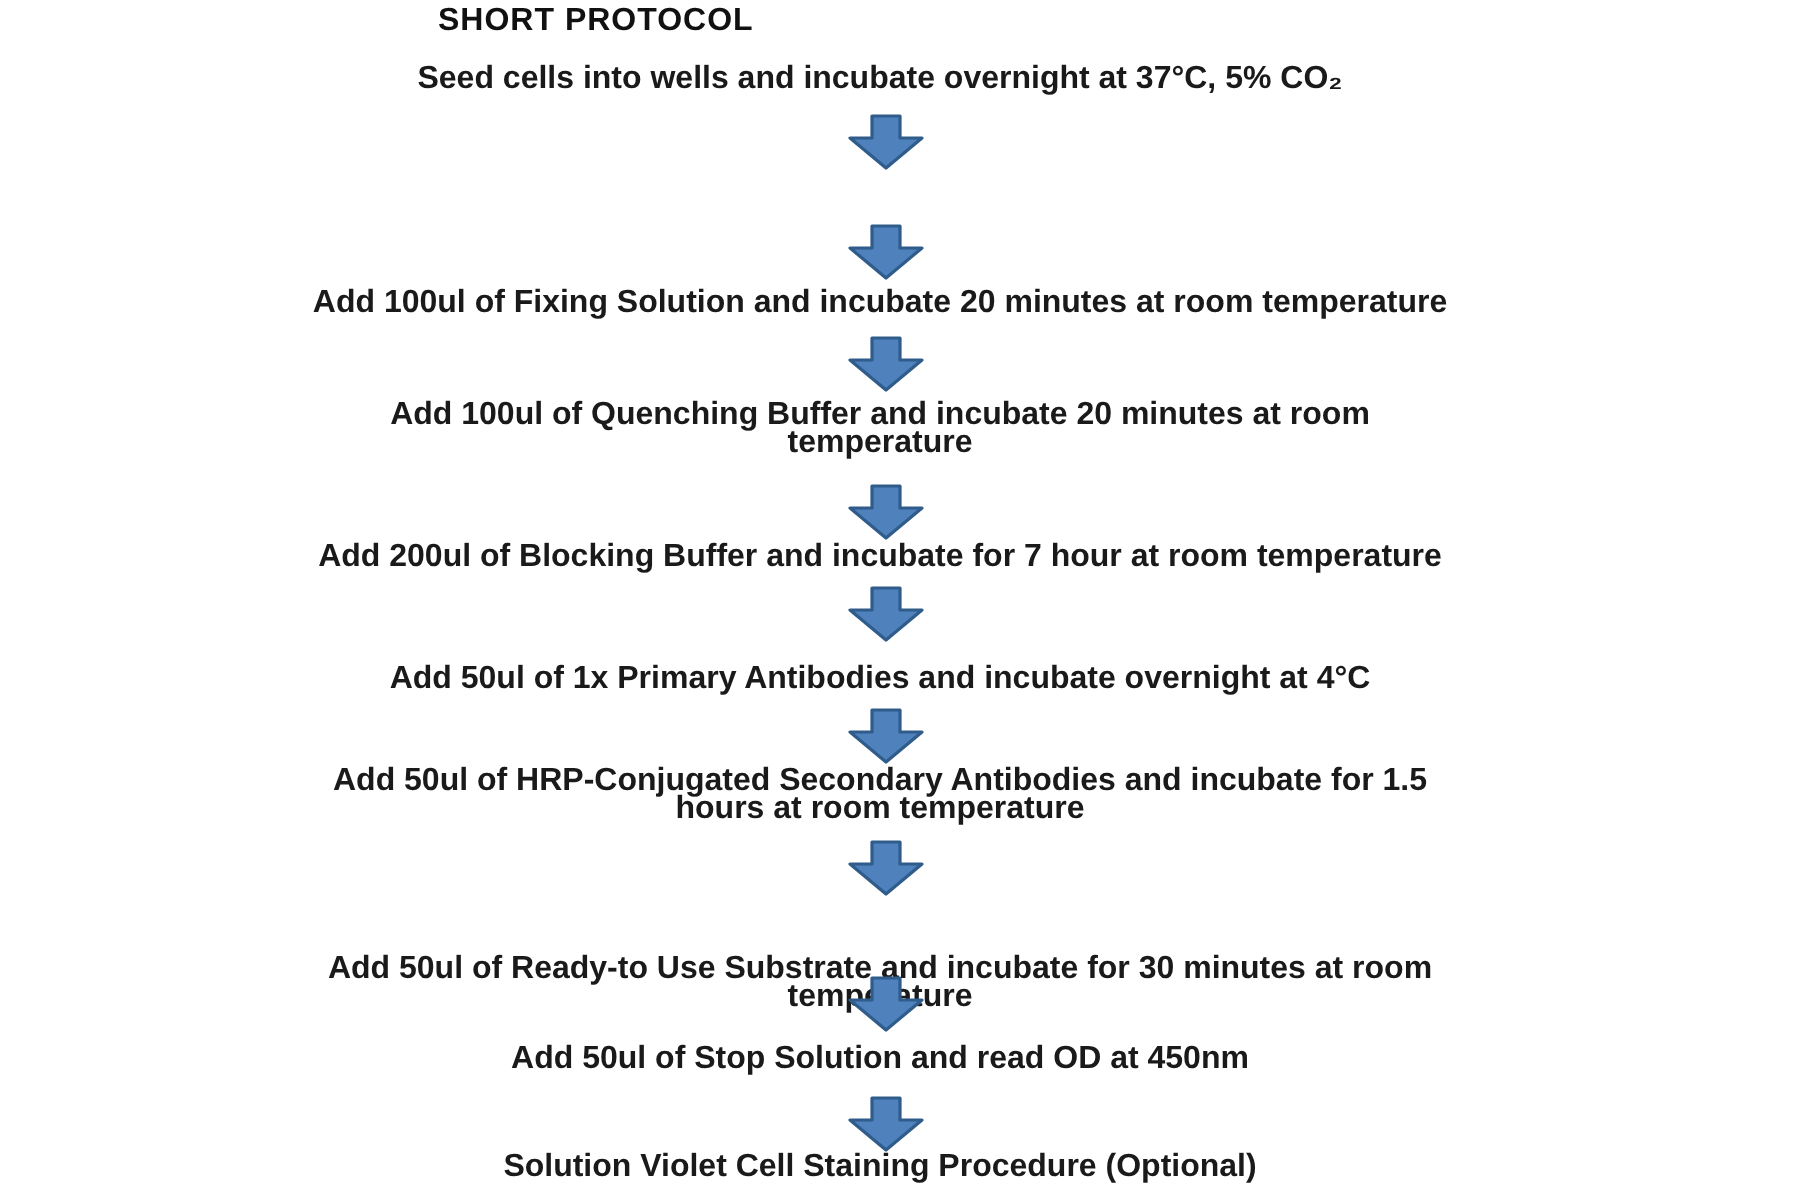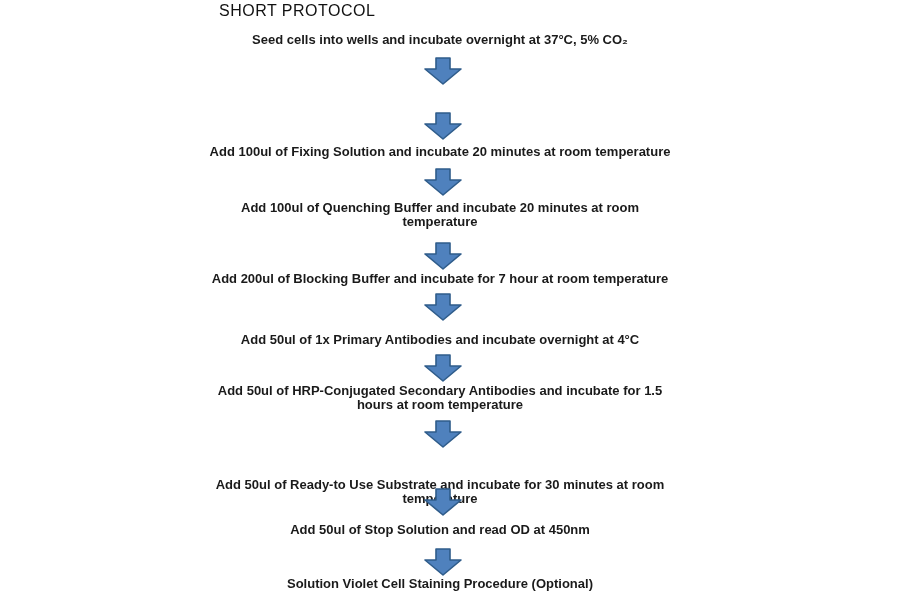--- a/index.html
+++ b/index.html
@@ -13,31 +13,31 @@
     height: 594px;
     background: #ffffff;
     overflow: hidden;
     font-family: "Liberation Sans", sans-serif;
   }
   .diagram-title {
     position: absolute;
     left: 219px;
     top: 2px;
     font-size: 16px;
-    font-weight: normal;
+    font-weight: bold;
     color: #111111;
     letter-spacing: 0.5px;
     white-space: nowrap;
   }
   .step {
     position: absolute;
     left: 0;
     width: 880px;
     text-align: center;
-    font-size: 13px;
+    font-size: 16px;
     line-height: 14px;
     font-weight: bold;
     color: #1a1a1a;
     white-space: pre-line;
   }
   .arrow {
     position: absolute;
     left: 424px;
     width: 38px;
     height: 28px;

